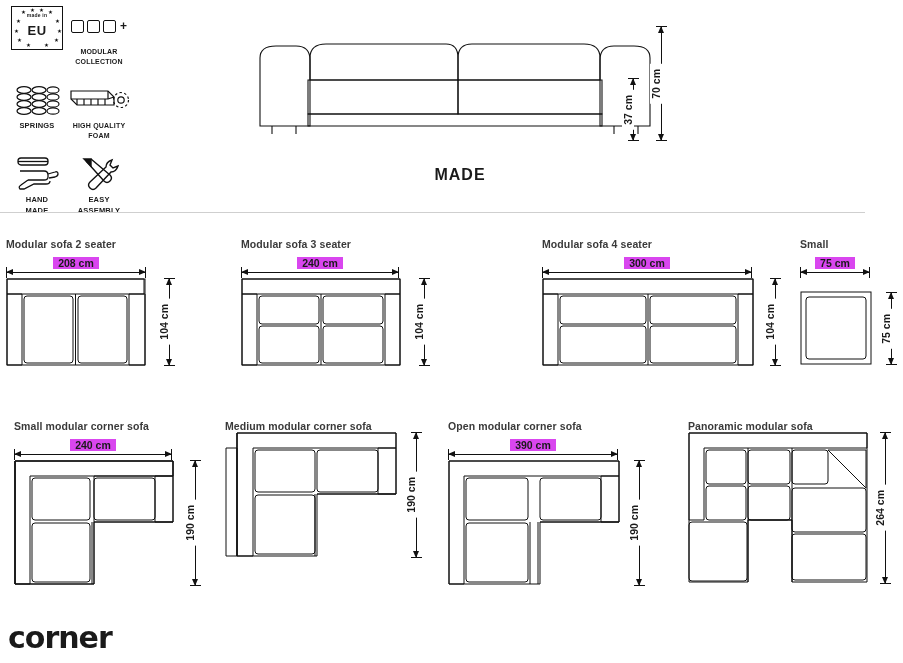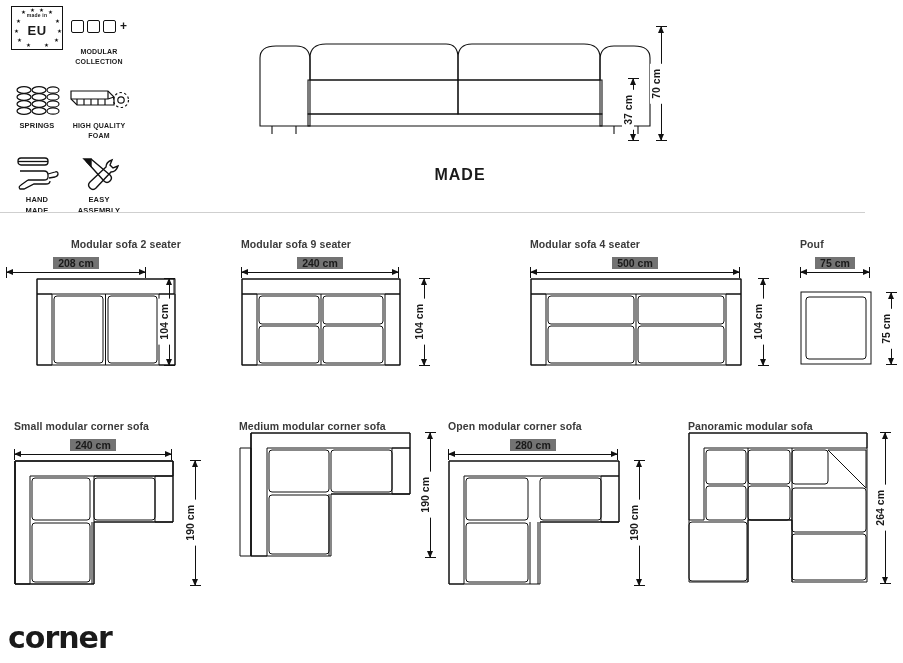--- a/index.html
+++ b/index.html
@@ -142,21 +142,21 @@
     border-top: 3.5px solid transparent;
     border-bottom: 3.5px solid transparent;
   }
   .dim-h .arr.l { left: 0; border-right: 7px solid #111; }
   .dim-h .arr.r { right: 0; border-left: 7px solid #111; }
   .dim-h .txtwrap {
     position: absolute; top: -1px; left: 0; right: 0;
     display: flex; justify-content: center;
   }
   .dim-h .txtwrap span {
-    font-size: 10.5px; font-weight: bold; background: #737373; padding: 0 5px;
+    font-size: 10.5px; font-weight: bold; background: #d946ef; padding: 0 5px;
   }
 
   
   .dim-v {
     position: absolute;
     width: 22px;
   }
   .dim-v .line {
     position: absolute;
     left: 11px; top: 0; bottom: 0;
@@ -359,21 +359,21 @@
       </div>
   </div>
 
   <div class="hero-title">MADE</div>
 </div>
 
 <div class="divider"></div>
 
 <div class="grid-row row1">
 
-  <div class="cell" style="left:6px; width:175px;text-align:right;">
+  <div class="cell" style="left:6px; width:175px;">
     <div class="title">Modular sofa 2 seater</div>
     <div class="dim-h" style="width:140px;">
       <div class="line"></div>
         <div class="arr l"></div>
         <div class="arr r"></div>
       <div class="cap-l"></div>
         <div class="cap-r"></div>
       <div class="txtwrap">
           <span>208 cm</span>
         </div>
@@ -395,21 +395,21 @@
         <div class="cap-t"></div>
           <div class="cap-b"></div>
         <div class="txtwrap">
             <span>104 cm</span>
           </div>
       </div>
     </div>
   </div>
 
   <div class="cell" style="left:241px; width:195px;">
-    <div class="title">Modular sofa 9 seater</div>
+    <div class="title">Modular sofa 3 seater</div>
     <div class="dim-h" style="width:158px;">
       <div class="line"></div>
         <div class="arr l"></div>
         <div class="arr r"></div>
       <div class="cap-l"></div>
         <div class="cap-r"></div>
       <div class="txtwrap">
           <span>240 cm</span>
         </div>
     </div>
@@ -431,30 +431,30 @@
           <div class="arr b"></div>
         <div class="cap-t"></div>
           <div class="cap-b"></div>
         <div class="txtwrap">
             <span>104 cm</span>
           </div>
       </div>
     </div>
   </div>
 
-  <div class="cell" style="left:488px; width:240px;padding-left:42px;">
+  <div class="cell" style="left:500px; width:240px;padding-left:42px;">
     <div class="title">Modular sofa 4 seater</div>
     <div class="dim-h" style="width:210px;">
       <div class="line"></div>
         <div class="arr l"></div>
         <div class="arr r"></div>
       <div class="cap-l"></div>
         <div class="cap-r"></div>
       <div class="txtwrap">
-          <span>500 cm</span>
+          <span>300 cm</span>
         </div>
     </div>
     <div class="plan">
       <svg width="214" height="90" viewBox="0 0 214 90" fill="none" stroke="#111" stroke-width="1">
         <rect x="1" y="1" width="210" height="86"></rect>
         <path d="M1 1 L211 1 L211 16 L1 16 Z"></path>
         <line x1="106" y1="16" x2="106" y2="87"></line>
         <path d="M1 16 L16 16 L16 87 L1 87 Z"></path>
         <path d="M196 16 L211 16 L211 87 L196 87 Z"></path>
         <rect x="18" y="18" width="86" height="28" rx="3"></rect>
@@ -469,21 +469,21 @@
         <div class="cap-t"></div>
           <div class="cap-b"></div>
         <div class="txtwrap">
             <span>104 cm</span>
           </div>
       </div>
     </div>
   </div>
 
   <div class="cell" style="left:800px; width:100px;">
-    <div class="title">Pouf</div>
+    <div class="title">Small</div>
     <div class="dim-h" style="width:70px;">
       <div class="line"></div>
         <div class="arr l"></div>
         <div class="arr r"></div>
       <div class="cap-l"></div>
         <div class="cap-r"></div>
       <div class="txtwrap">
           <span>75 cm</span>
         </div>
     </div>
@@ -540,21 +540,21 @@
           <div class="arr b"></div>
         <div class="cap-t"></div>
           <div class="cap-b"></div>
         <div class="txtwrap">
             <span>190 cm</span>
           </div>
       </div>
     </div>
   </div>
 
-  <div class="cell" style="left:228px; width:215px;padding-left:11px;">
+  <div class="cell" style="left:214px; width:215px;padding-left:11px;">
     <div class="title">Medium modular corner sofa</div>
     <div class="plan">
       <svg width="174" height="130" viewBox="0 0 174 130" fill="none" stroke="#111" stroke-width="1">
         <path d="M12 1 L171 1 L171 16 L171 62 L92 62 L92 124 L12 124 L12 16 Z"></path>
         <path d="M12 1 L171 1 L171 16 L28 16 L28 124 L12 124 Z"></path>
         <rect x="30" y="18" width="60" height="42" rx="3"></rect>
         <rect x="92" y="18" width="61" height="42" rx="3"></rect>
         <path d="M153 16 L171 16 L171 62 L153 62 Z"></path>
         <rect x="30" y="63" width="60" height="59" rx="3"></rect>
         <line x1="92" y1="62" x2="171" y2="62"></line>
@@ -577,21 +577,21 @@
 
   <div class="cell" style="left:448px; width:205px;">
     <div class="title">Open modular corner sofa</div>
     <div class="dim-h" style="width:170px;">
       <div class="line"></div>
         <div class="arr l"></div>
         <div class="arr r"></div>
       <div class="cap-l"></div>
         <div class="cap-r"></div>
       <div class="txtwrap">
-          <span>280 cm</span>
+          <span>390 cm</span>
         </div>
     </div>
     <div class="plan">
       <svg width="174" height="130" viewBox="0 0 174 130" fill="none" stroke="#111" stroke-width="1">
         <path d="M1 1 L171 1 L171 16 L171 62 L92 62 L92 124 L1 124 Z"></path>
         <path d="M1 1 L171 1 L171 16 L16 16 L16 124 L1 124 Z"></path>
         <rect x="18" y="18" width="62" height="42" rx="3"></rect>
         <rect x="92" y="18" width="61" height="42" rx="3"></rect>
         <path d="M153 16 L171 16 L171 62 L153 62 Z"></path>
         <rect x="18" y="63" width="62" height="59" rx="3"></rect>

